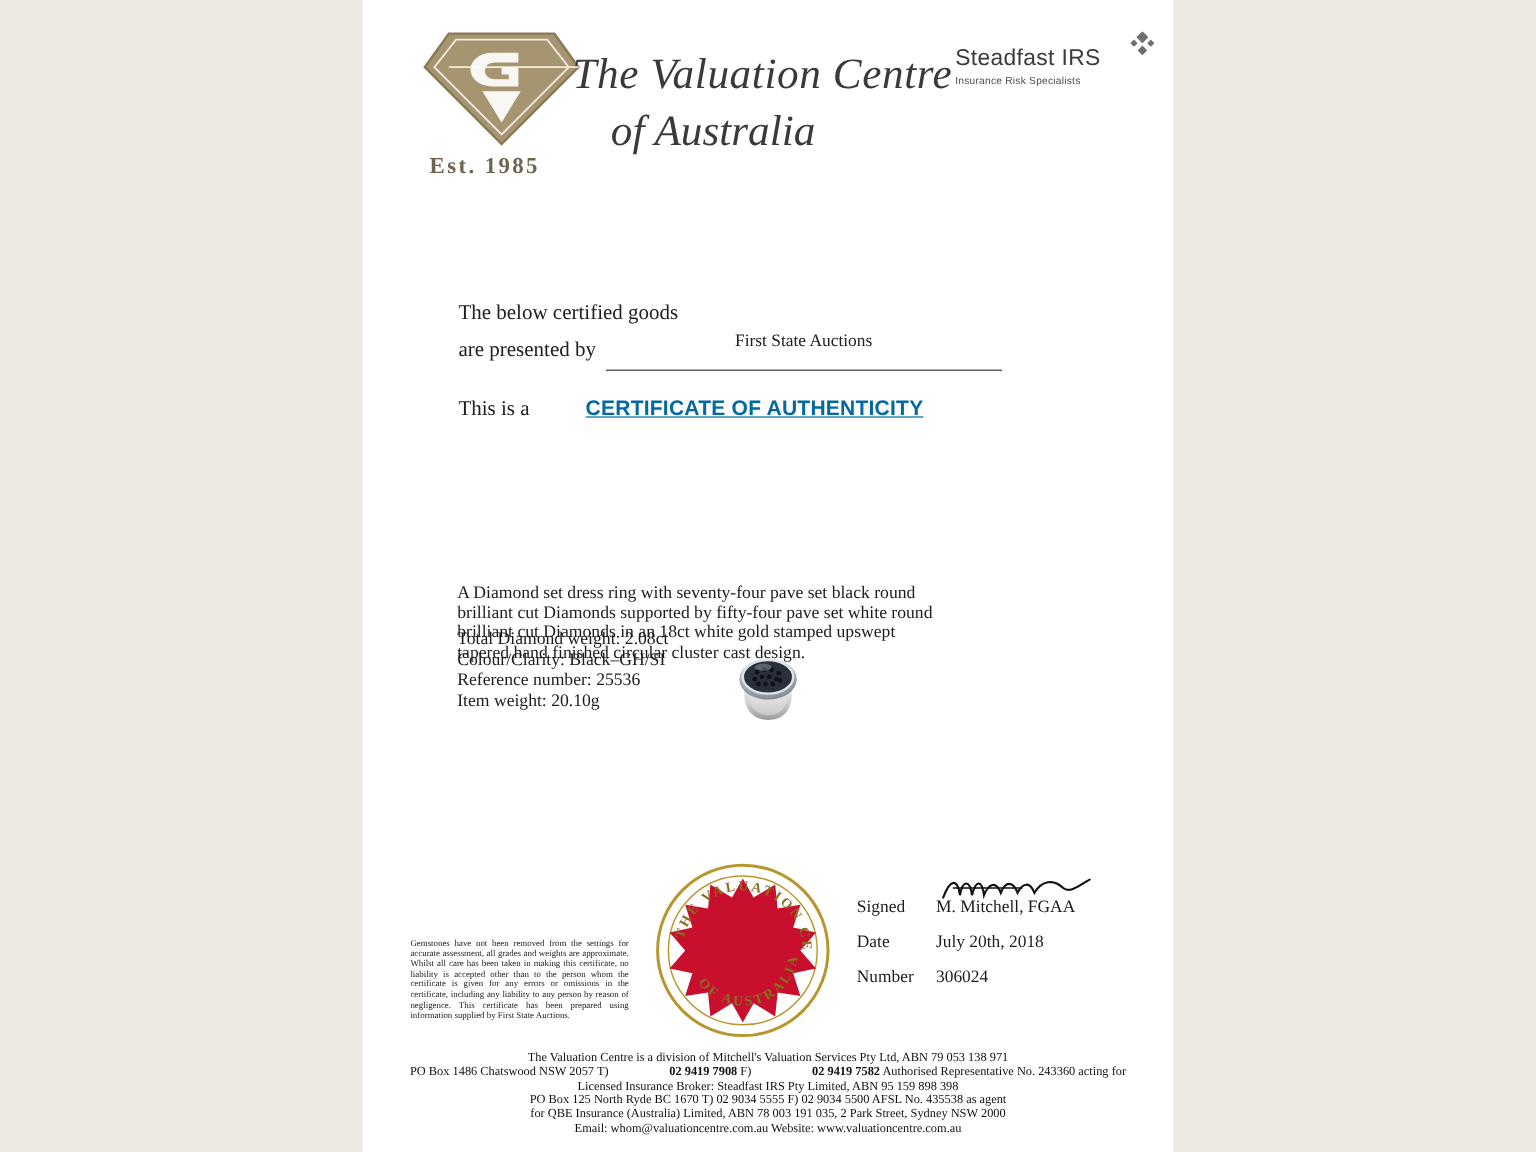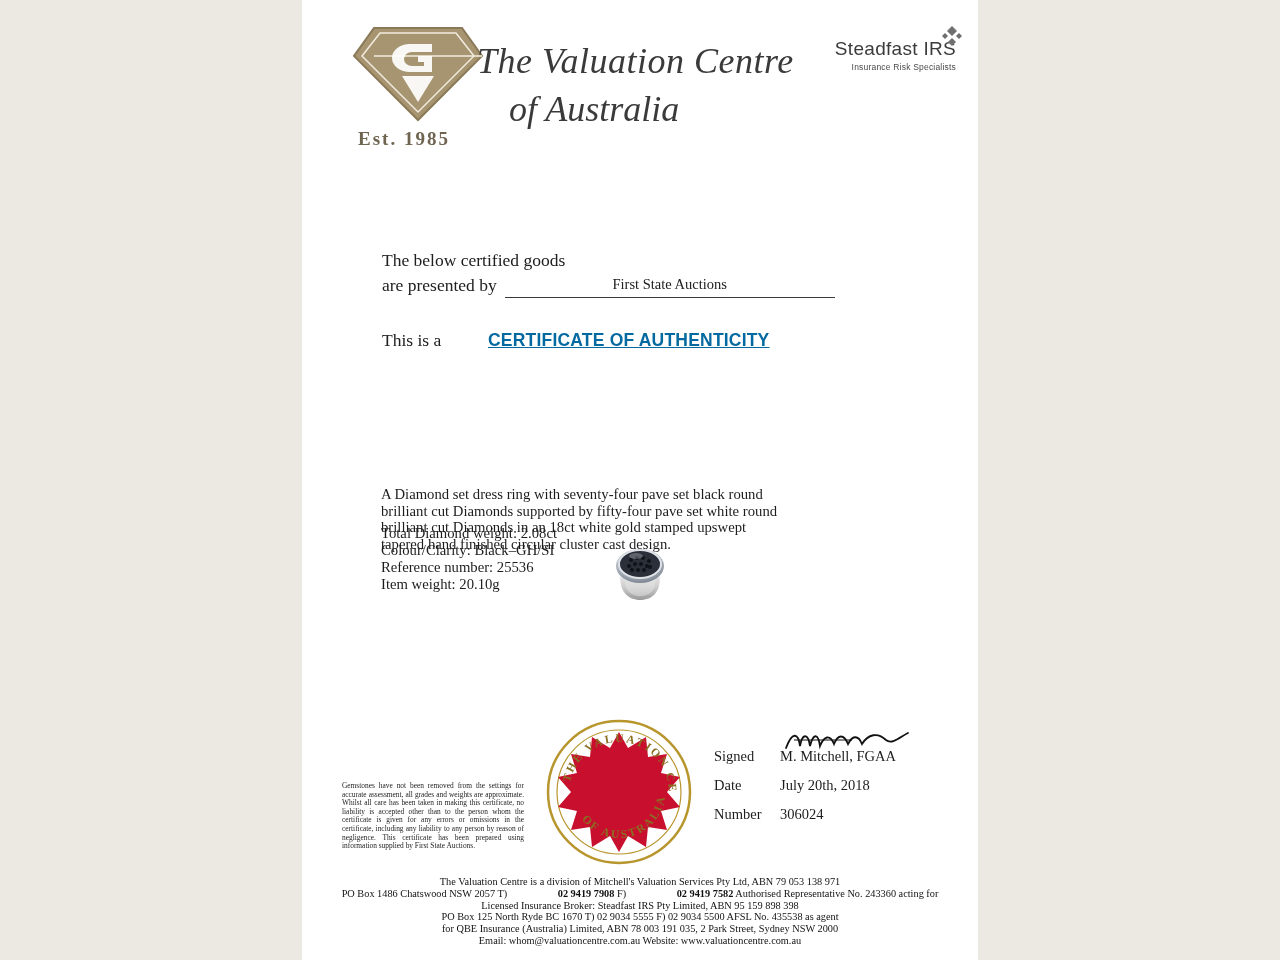--- a/index.html
+++ b/index.html
@@ -75,21 +75,21 @@
     color: #3a3a3a;
     margin-left: 32px;
     margin-top: 6px;
     white-space: nowrap;
   }
   .steadfast {
     position: absolute;
     right: 22px;
     top: 38px;
     width: 160px;
-    text-align: right;
+    text-align: left;
   }
   .steadfast-title {
     font-family: "Liberation Sans", sans-serif;
     font-size: 19px;
     color: #3b3b3b;
     letter-spacing: 0.3px;
   }
   .steadfast-sub {
     font-family: "Liberation Sans", sans-serif;
     font-size: 8.5px;
@@ -118,21 +118,21 @@
     display: flex;
     align-items: center;
   }
   .presented-line {
     display: inline-block;
     width: 330px;
     border-bottom: 1px solid #3a3a3a;
     margin-left: 8px;
     text-align: center;
     font-size: 14.5px;
-    padding-bottom: 1px;
+    padding-bottom: 12px;
   }
   .thisis {
     position: absolute;
     left: 80px;
     top: 330px;
     font-size: 17.5px;
     color: #202020;
   }
   .cert-title {
     position: absolute;

